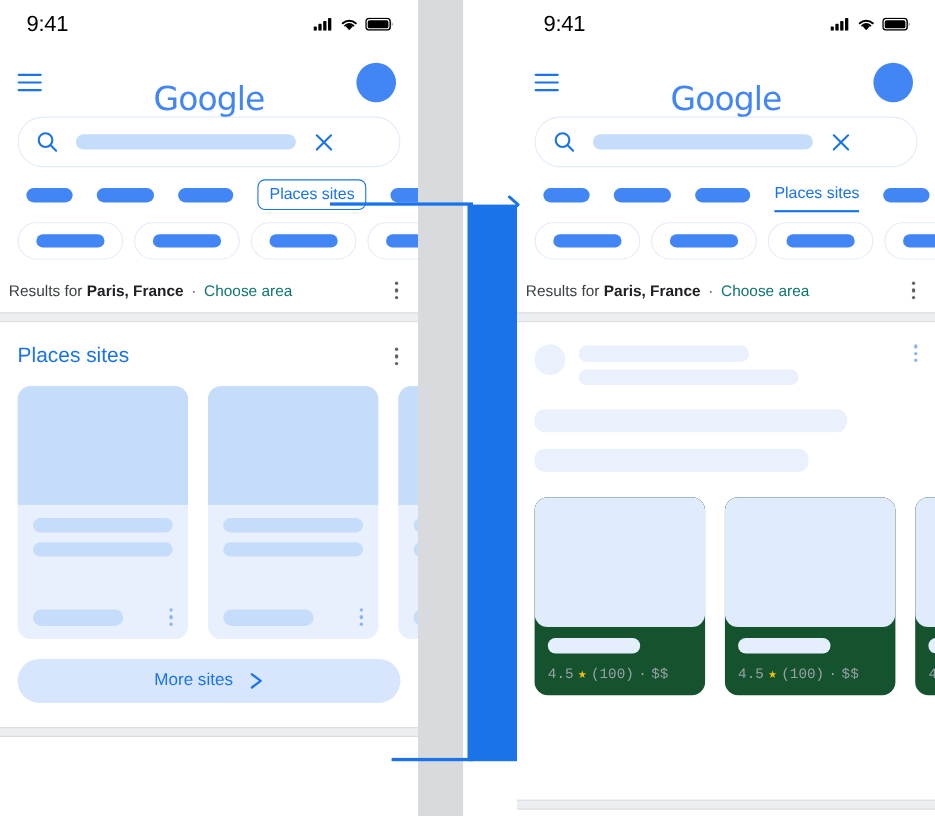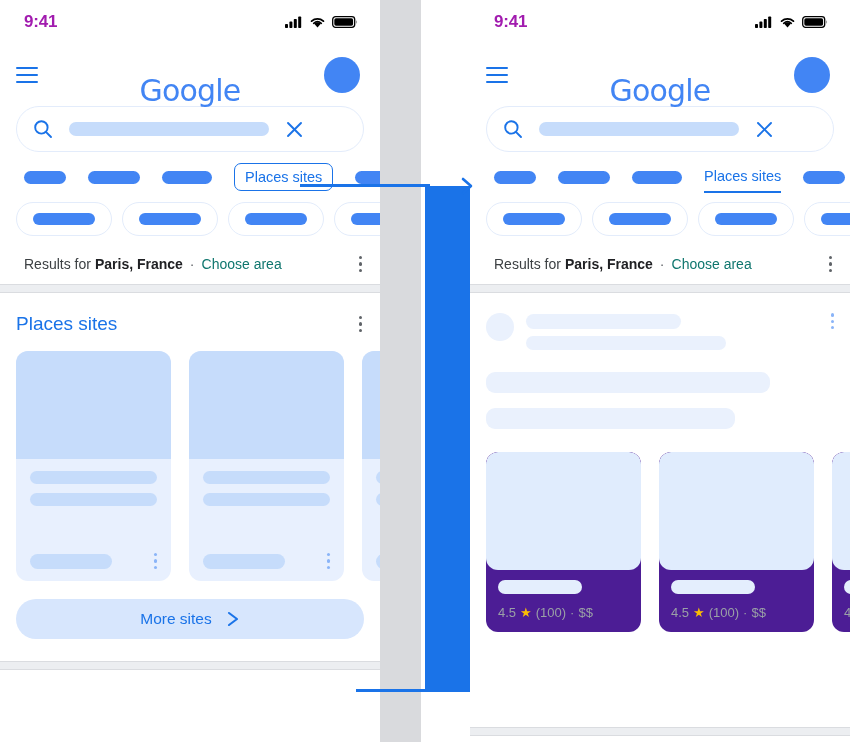--- a/index.html
+++ b/index.html
@@ -57,23 +57,23 @@
   
   .status-bar {
     height: 44px;
     display: flex;
     align-items: center;
     justify-content: space-between;
     padding: 0 22px 0 24px;
     box-sizing: border-box;
   }
   .status-time {
-    font-size: 17px;
-    font-weight: bold;
-    color: #a21caf;
+    font-size: 20px;
+    font-weight: normal;
+    color: #000000;
     letter-spacing: -0.2px;
   }
   .status-icons {
     display: flex;
     align-items: center;
     gap: 6px;
   }
   .icn-signal { display: block; }
   .icn-wifi { display: block; }
   .icn-battery { display: block; }
@@ -214,21 +214,21 @@
     width: 62px;
     height: 12px;
     border-radius: 6px;
     background: #4285f4;
   }
 
   
   .results-line {
     display: flex;
     align-items: center;
-    padding: 8px 18px 12px 24px;
+    padding: 8px 18px 12px 8px;
     font-size: 14px;
     color: #3c4043;
     text-align: center;
   }
   .results-place { font-weight: bold; color: #202124; margin-left: 4px; }
   .results-dot { margin: 0 7px; color: #5f6368; }
   .results-choose { color: #0f766e; cursor: pointer; }
   .kebab {
     margin-left: auto;
     display: flex;
@@ -358,22 +358,23 @@
   .skel-cards {
     display: flex;
     gap: 18px;
     padding: 23px 0 0 0;
     white-space: nowrap;
   }
   .skel-card {
     flex: 0 0 auto;
     width: 155px;
     border-radius: 12px;
-    background: #4c1d95;
+    background: #14532d;
     overflow: hidden;
+    font-family: Liberation Mono, monospace;
   }
   .skel-thumb {
     height: 118px;
     margin: 0;
     border-radius: 12px;
     background: #e0ecfd;
   }
   .skel-card-body { padding: 10px 12px 12px 12px; }
   .skel-pill {
     width: 84px;

